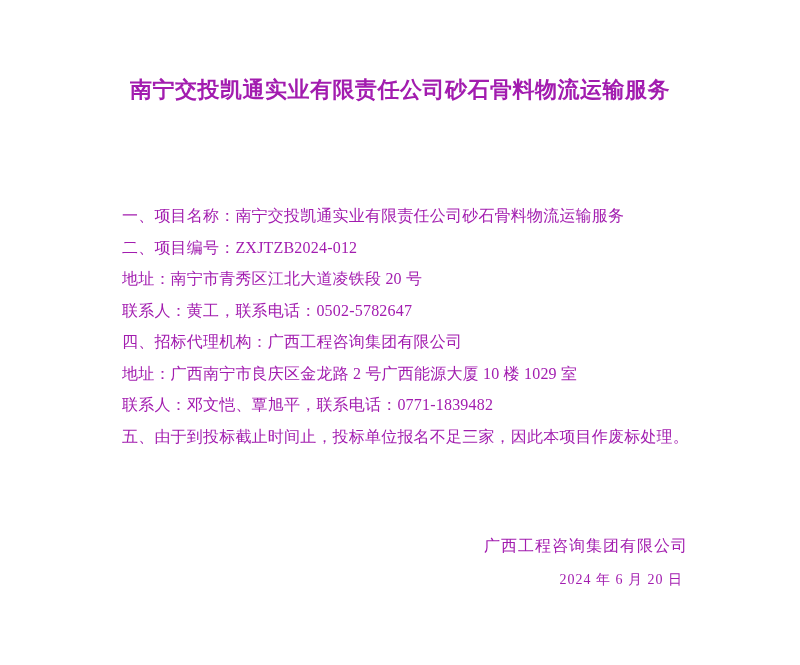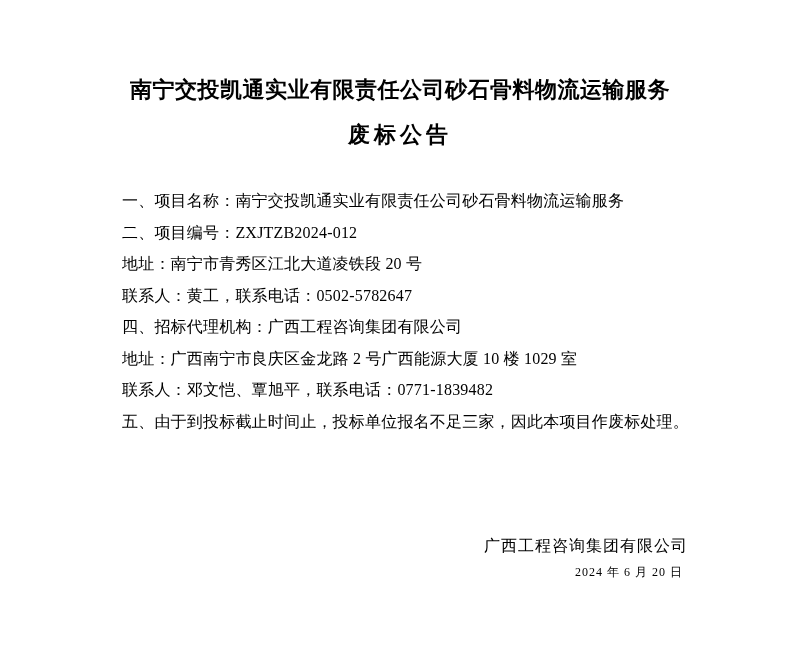--- a/index.html
+++ b/index.html
@@ -7,21 +7,21 @@
     padding: 0;
     background: #ffffff;
   }
   .page {
     position: relative;
     width: 800px;
     height: 665px;
     background: #ffffff;
     overflow: hidden;
     font-family: "Liberation Serif", "DejaVu Serif", serif;
-    color: #000000;
+    color: #a21caf;
     -webkit-font-smoothing: antialiased;
   }
   .title-block {
     position: absolute;
     top: 74px;
     left: 0;
     width: 100%;
     text-align: center;
   }
   .title-line1 {
@@ -34,21 +34,21 @@
   .title-line2 {
     margin-top: 13px;
     font-size: 22px;
     font-weight: bold;
     line-height: 32px;
     letter-spacing: 4px;
     white-space: nowrap;
   }
   .body-block {
     position: absolute;
-    top: 185px;
+    top: 200px;
     left: 122px;
     width: 580px;
   }
   .body-line {
     margin: 0;
     font-size: 16px;
     line-height: 31.5px;
     white-space: nowrap;
     letter-spacing: 0.2px;
   }
@@ -58,35 +58,35 @@
     right: 112px;
     text-align: right;
   }
   .signature-company {
     font-size: 16px;
     line-height: 26px;
     letter-spacing: 1px;
     white-space: nowrap;
   }
   .signature-date {
-    font-size: 12px;
+    margin-top: 8px;
+    font-size: 14px;
     line-height: 26px;
     letter-spacing: 1px;
     padding-right: 5px;
     white-space: nowrap;
   }
 </style>
 </head>
 <body>
 
 <div class="page">
 
   <div class="title-block">
     <div class="title-line1">南宁交投凯通实业有限责任公司砂石骨料物流运输服务</div>
-    <div class="title-line2">废标公告</div>
   </div>
 
   <div class="body-block">
     <p class="body-line">一、项目名称：南宁交投凯通实业有限责任公司砂石骨料物流运输服务</p>
     <p class="body-line">二、项目编号：ZXJTZB2024-012</p>
     <p class="body-line">地址：南宁市青秀区江北大道凌铁段 20 号</p>
     <p class="body-line">联系人：黄工，联系电话：0502-5782647</p>
     <p class="body-line">四、招标代理机构：广西工程咨询集团有限公司</p>
     <p class="body-line">地址：广西南宁市良庆区金龙路 2 号广西能源大厦 10 楼 1029 室</p>
     <p class="body-line">联系人：邓文恺、覃旭平，联系电话：0771-1839482</p>

